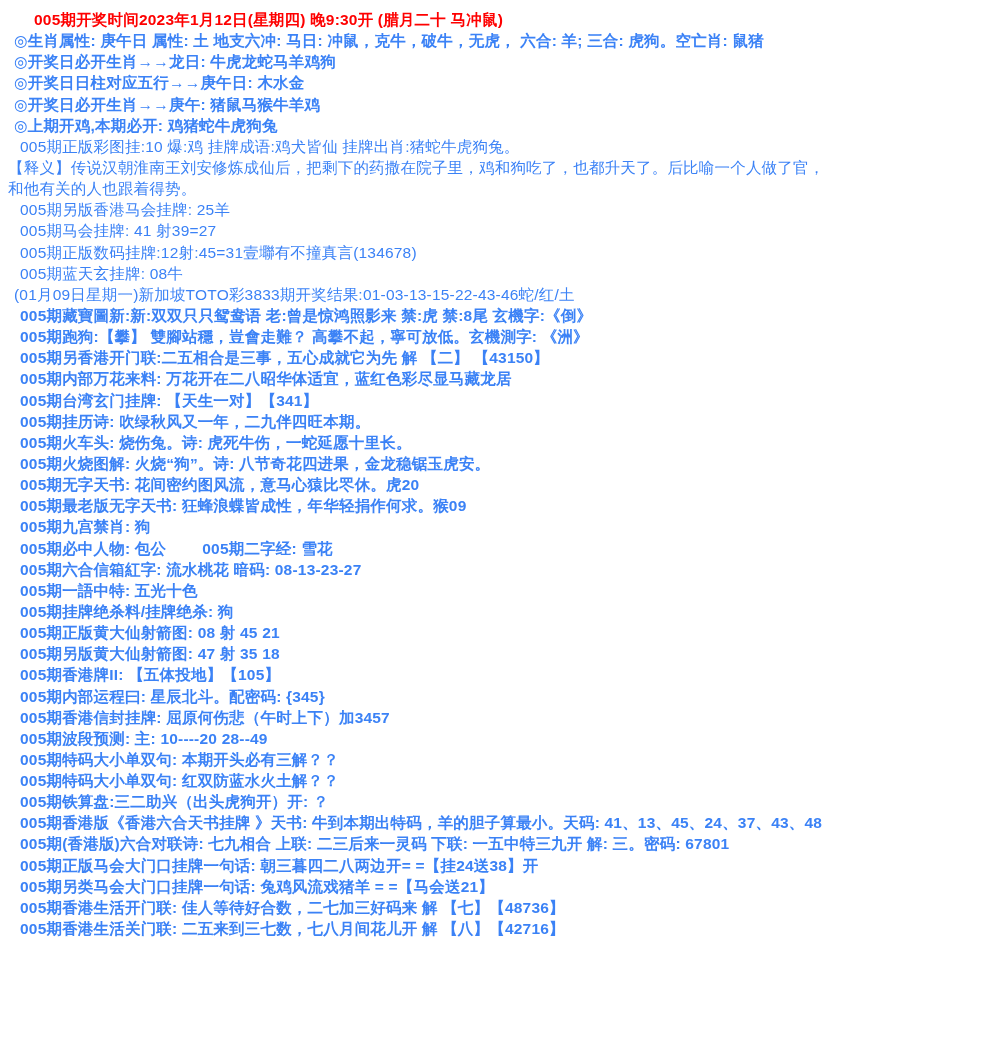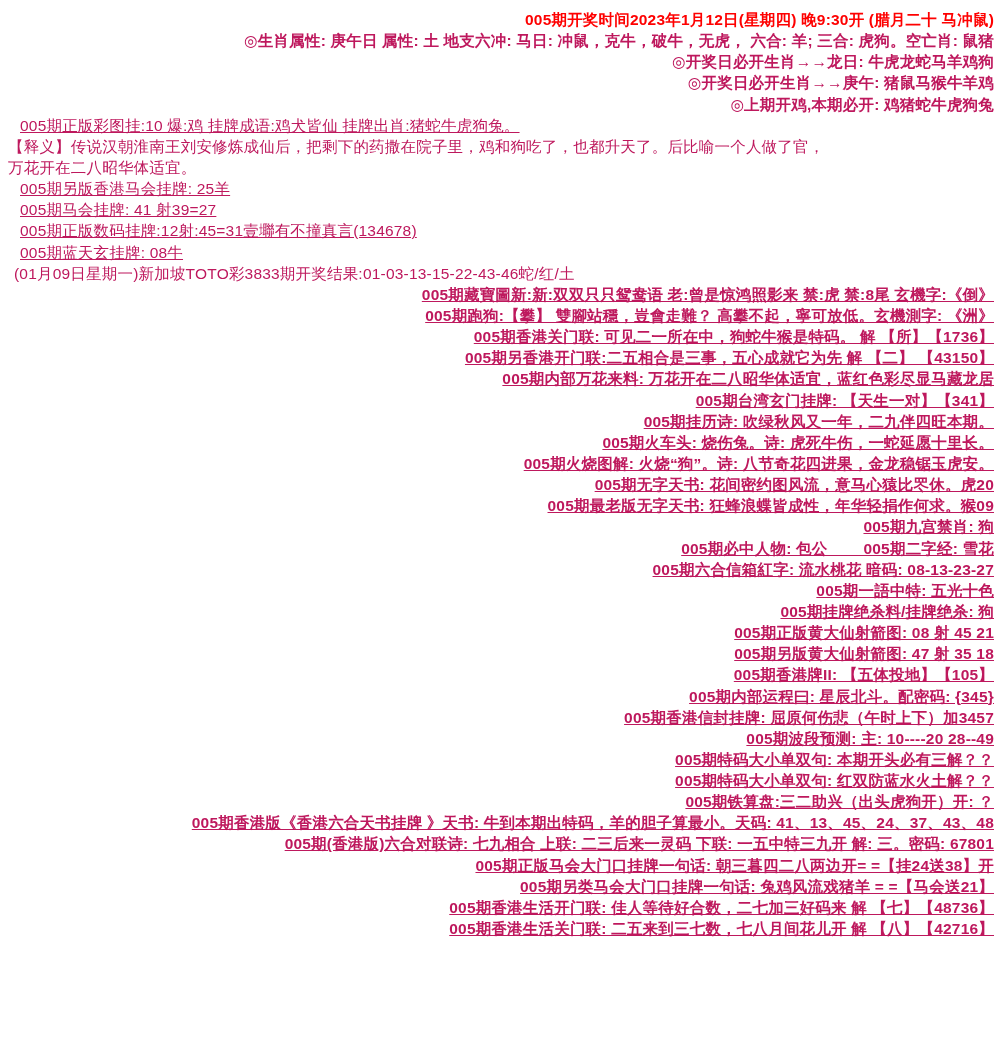--- a/index.html
+++ b/index.html
@@ -14,50 +14,50 @@
     font-family: "Liberation Sans", "DejaVu Sans", sans-serif;
   }
   .doc {
     padding: 9px 6px 0 8px;
   }
   .line {
     font-size: 15.5px;
     line-height: 21.15px;
     height: 21.15px;
     white-space: pre;
-    color: #be185d;
+    color: #3b82f6;
     letter-spacing: 0.2px;
   }
-  .line.bold { font-weight: 700; text-align: right; }
+  .line.bold { font-weight: 700; }
   .line.red  { color: #fe0000; }
   .line.ind0 { padding-left: 0px; }
   .line.ind1 { padding-left: 6px; }
-  .line.ind2 { padding-left: 12px; text-decoration: underline; }
+  .line.ind2 { padding-left: 12px; }
   .line.ind3 { padding-left: 26px; }
 </style>
 </head>
 <body>
 
 <div class="doc" id="doc-body">
     <div class="line ind3 bold red">005期开奖时间2023年1月12日(星期四) 晚9:30开 (腊月二十 马冲鼠)</div>
     <div class="line ind1 bold">◎生肖属性: 庚午日 属性: 土 地支六冲: 马日: 冲鼠，克牛，破牛，无虎， 六合: 羊; 三合: 虎狗。空亡肖: 鼠猪</div>
     <div class="line ind1 bold">◎开奖日必开生肖→→龙日: 牛虎龙蛇马羊鸡狗</div>
+    <div class="line ind1 bold">◎开奖日日柱对应五行→→庚午日: 木水金</div>
     <div class="line ind1 bold">◎开奖日必开生肖→→庚午: 猪鼠马猴牛羊鸡</div>
     <div class="line ind1 bold">◎上期开鸡,本期必开: 鸡猪蛇牛虎狗兔</div>
     <div class="line ind2">005期正版彩图挂:10 爆:鸡 挂牌成语:鸡犬皆仙 挂牌出肖:猪蛇牛虎狗兔。</div>
     <div class="line ind0">【释义】传说汉朝淮南王刘安修炼成仙后，把剩下的药撒在院子里，鸡和狗吃了，也都升天了。后比喻一个人做了官，</div>
-    <div class="line ind0">万花开在二八昭华体适宜。</div>
+    <div class="line ind0">和他有关的人也跟着得势。</div>
     <div class="line ind2">005期另版香港马会挂牌: 25羊</div>
     <div class="line ind2">005期马会挂牌: 41 射39=27</div>
     <div class="line ind2">005期正版数码挂牌:12射:45=31壹壣有不撞真言(134678)</div>
     <div class="line ind2">005期蓝天玄挂牌: 08牛</div>
     <div class="line ind1">(01月09日星期一)新加坡TOTO彩3833期开奖结果:01-03-13-15-22-43-46蛇/红/土</div>
     <div class="line ind2 bold">005期藏寶圖新:新:双双只只鸳鸯语 老:曾是惊鸿照影来 禁:虎 禁:8尾 玄機字:《倒》</div>
     <div class="line ind2 bold">005期跑狗:【攀】 雙腳站穩，豈會走難？ 高攀不起，寧可放低。玄機測字: 《洲》</div>
-    <div class="line ind2 bold">005期香港关门联: 可见二一所在中，狗蛇牛猴是特码。 解 【所】【1736】</div>
     <div class="line ind2 bold">005期另香港开门联:二五相合是三事，五心成就它为先 解 【二】 【43150】</div>
     <div class="line ind2 bold">005期内部万花来料: 万花开在二八昭华体适宜，蓝红色彩尽显马藏龙居</div>
     <div class="line ind2 bold">005期台湾玄门挂牌: 【天生一对】【341】</div>
     <div class="line ind2 bold">005期挂历诗: 吹绿秋风又一年，二九伴四旺本期。</div>
     <div class="line ind2 bold">005期火车头: 烧伤兔。诗: 虎死牛伤，一蛇延愿十里长。</div>
     <div class="line ind2 bold">005期火烧图解: 火烧“狗”。诗: 八节奇花四进果，金龙稳锯玉虎安。</div>
     <div class="line ind2 bold">005期无字天书: 花间密约图风流，意马心猿比罖休。虎20</div>
     <div class="line ind2 bold">005期最老版无字天书: 狂蜂浪蝶皆成性，年华轻捐作何求。猴09</div>
     <div class="line ind2 bold">005期九宫禁肖: 狗</div>
     <div class="line ind2 bold">005期必中人物: 包公        005期二字经: 雪花</div>

